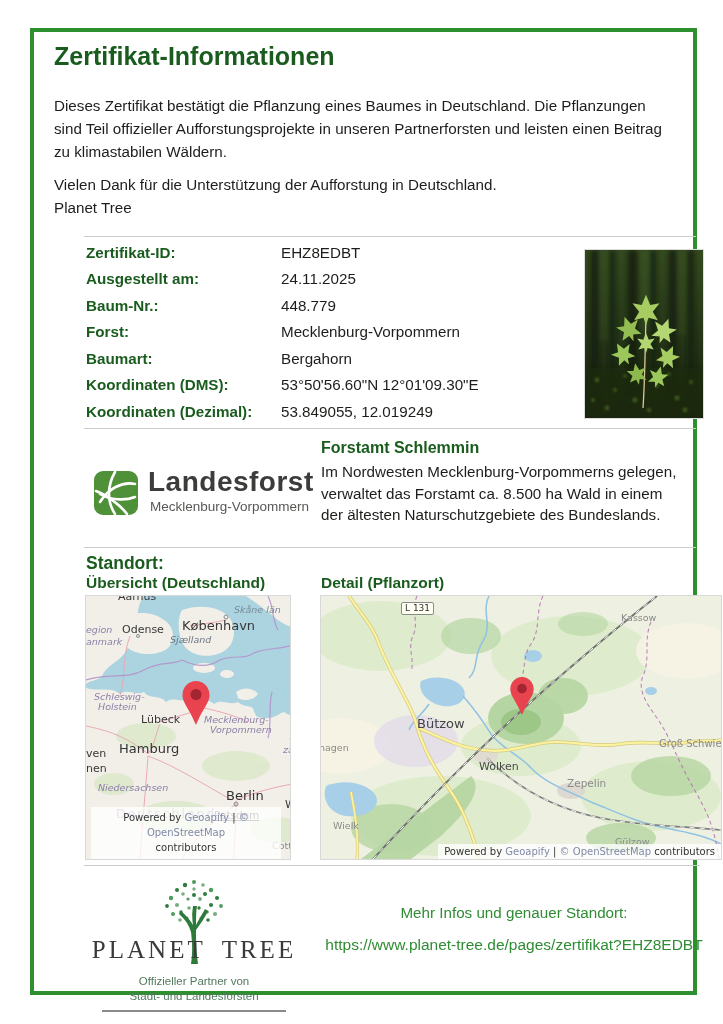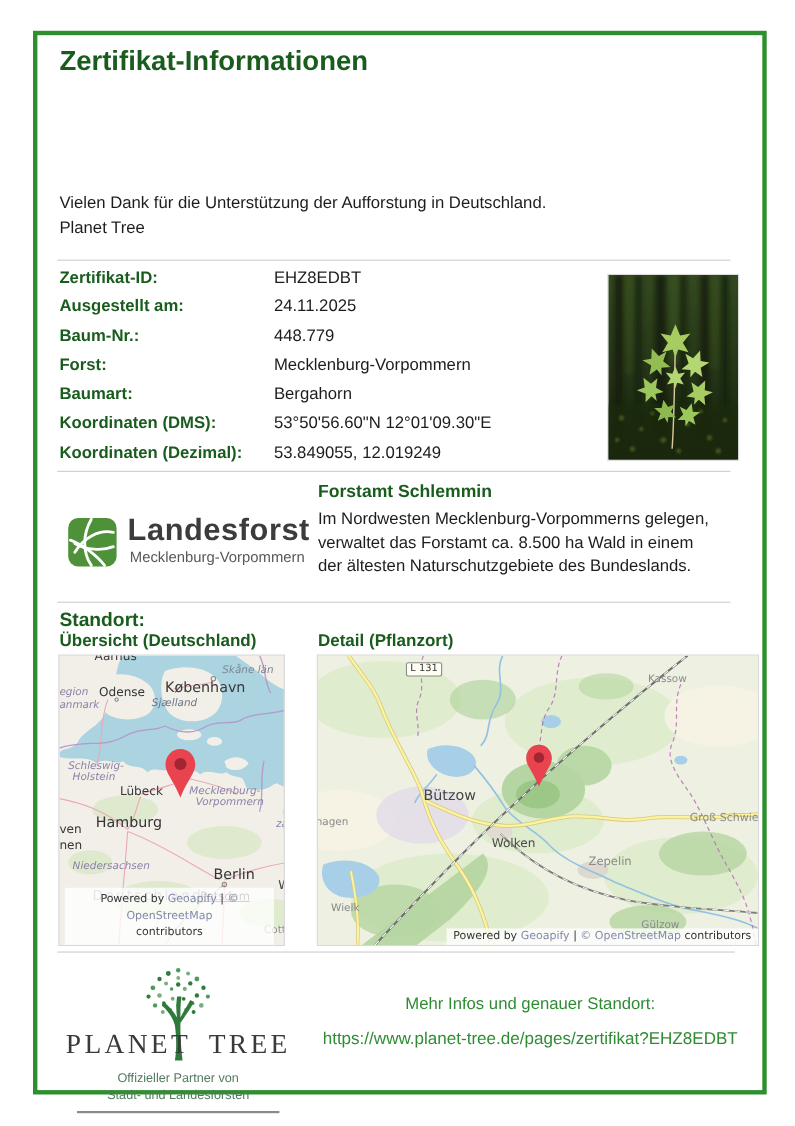--- a/index.html
+++ b/index.html
@@ -1,20 +1,20 @@
 <!DOCTYPE html>
 <html><head>
 <meta charset="utf-8">
 <style>
   html,body { margin:0; padding:0; background:#fff; }
   .canvas { position:relative; width:723px; height:1024px; background:#ffffff;
             font-family:"Liberation Sans", sans-serif; overflow:hidden; }
   .sheet { position:absolute; left:30px; top:28px; width:667px; height:967px;
            border:4px solid #2e8f2e; background:#fff; box-sizing:border-box; }
-  .abs { position:absolute; }
+  .abs { position:absolute;margin-left:32px; }
 
   .page-title { left:20px; top:10px; font-size:25px; font-weight:700; color:#1a5c1e; margin:0; }
   .intro { left:20px; top:62px; width:616px; font-size:15.2px; line-height:23px; color:#1d1d1b; margin:0; }
   .thanks { left:20px; top:141px; font-size:15.2px; line-height:23px; color:#1d1d1b; margin:0; }
 
   .hr { left:18px; width:612px; height:0; border-top:1px solid #cccccc; }
   .hr1 { top:204px; } .hr2 { top:396px; } .hr3 { top:515px; } .hr4 { top:833px; width:616px; }
 
   .cert-table { left:20px; top:207px; width:480px; }
   .cert-row { display:flex; height:26.5px; align-items:center; }
@@ -66,20 +66,21 @@
   .footer-info .l1 { font-size:15.2px; margin-bottom:15px; }
   .footer-info .l2 { font-size:15.5px; text-decoration:none; color:#2f8c33; }
 </style>
 </head>
 <body>
 
 <div class="canvas">
  <div class="sheet">
 
   <h1 class="abs page-title">Zertifikat-Informationen</h1>
+  <p class="abs intro">Dieses Zertifikat bestätigt die Pflanzung eines Baumes in Deutschland. Die Pflanzungen sind Teil offizieller Aufforstungsprojekte in unseren Partnerforsten und leisten einen Beitrag zu klimastabilen Wäldern.</p>
   <div class="abs thanks">
     <div>Vielen Dank für die Unterstützung der Aufforstung in Deutschland.</div>
     <div>Planet Tree</div>
   </div>
 
   <div class="abs hr hr1"></div>
 
   <div class="abs cert-table">
     <div class="cert-row">
       <span class="cert-label">Zertifikat-ID:</span>

